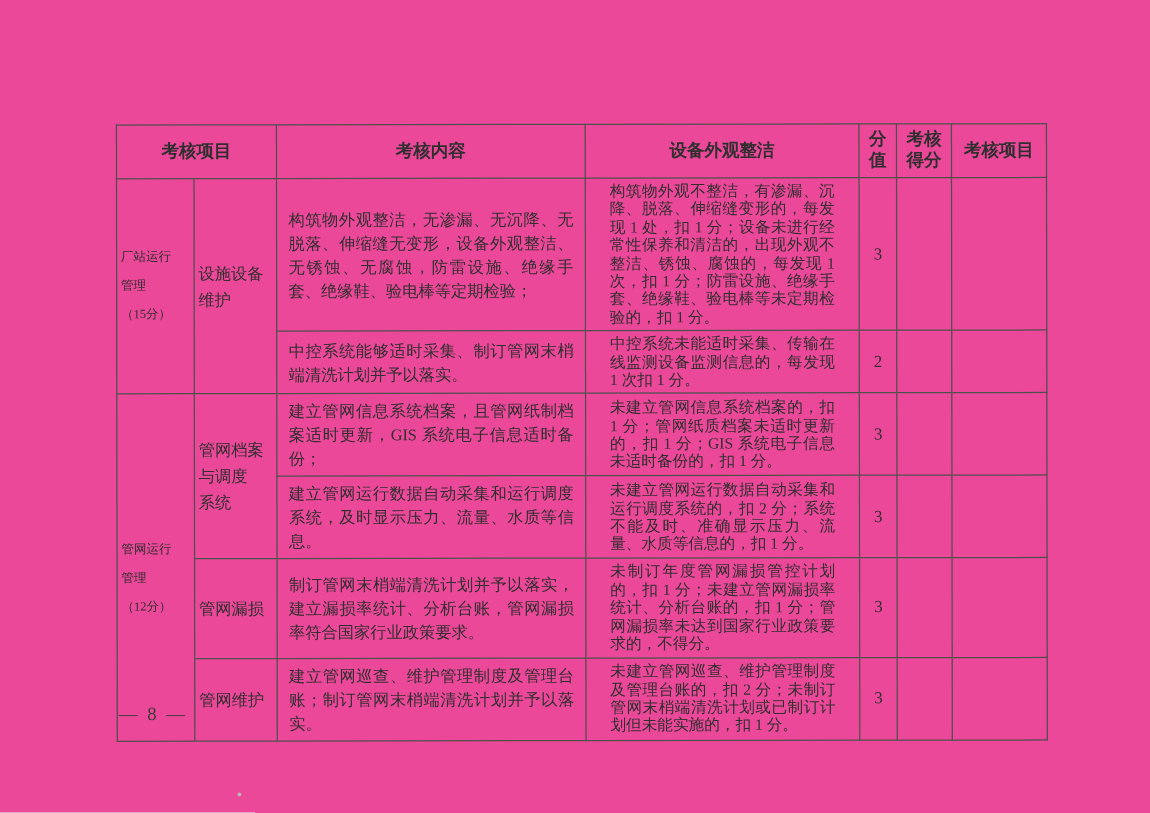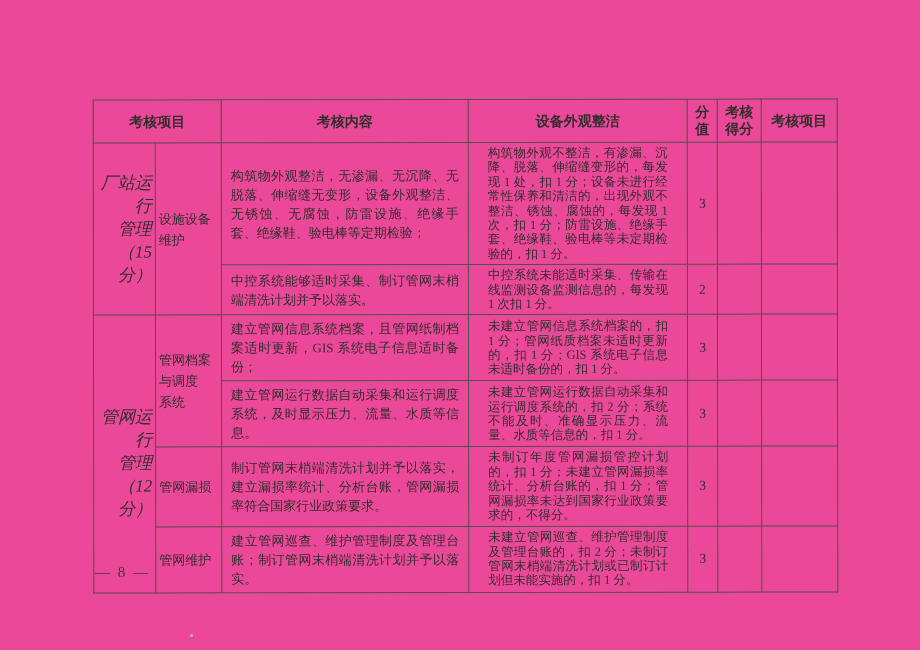--- a/index.html
+++ b/index.html
@@ -40,26 +40,25 @@
   th.hdr {
     font-size: 14px;
     font-weight: 700;
     text-align: center;
     white-space: pre-line;
     line-height: 17px;
     padding: 1px 2px;
     font-family: "Liberation Serif", "DejaVu Serif", serif;
   }
   td.cat {
-    text-align: right;
+    text-align: left;
     white-space: pre-line;
-    font-size: 17px;
+    font-size: 10px;
     line-height: 23px;
     padding: 2px 3px;
-    font-style: italic;
   }
   td.cat-top {
     vertical-align: top;
     padding-top: 20px;
   }
   td.subcat {
     text-align: left;
     white-space: pre-line;
     font-size: 13px;
     line-height: 21px;

